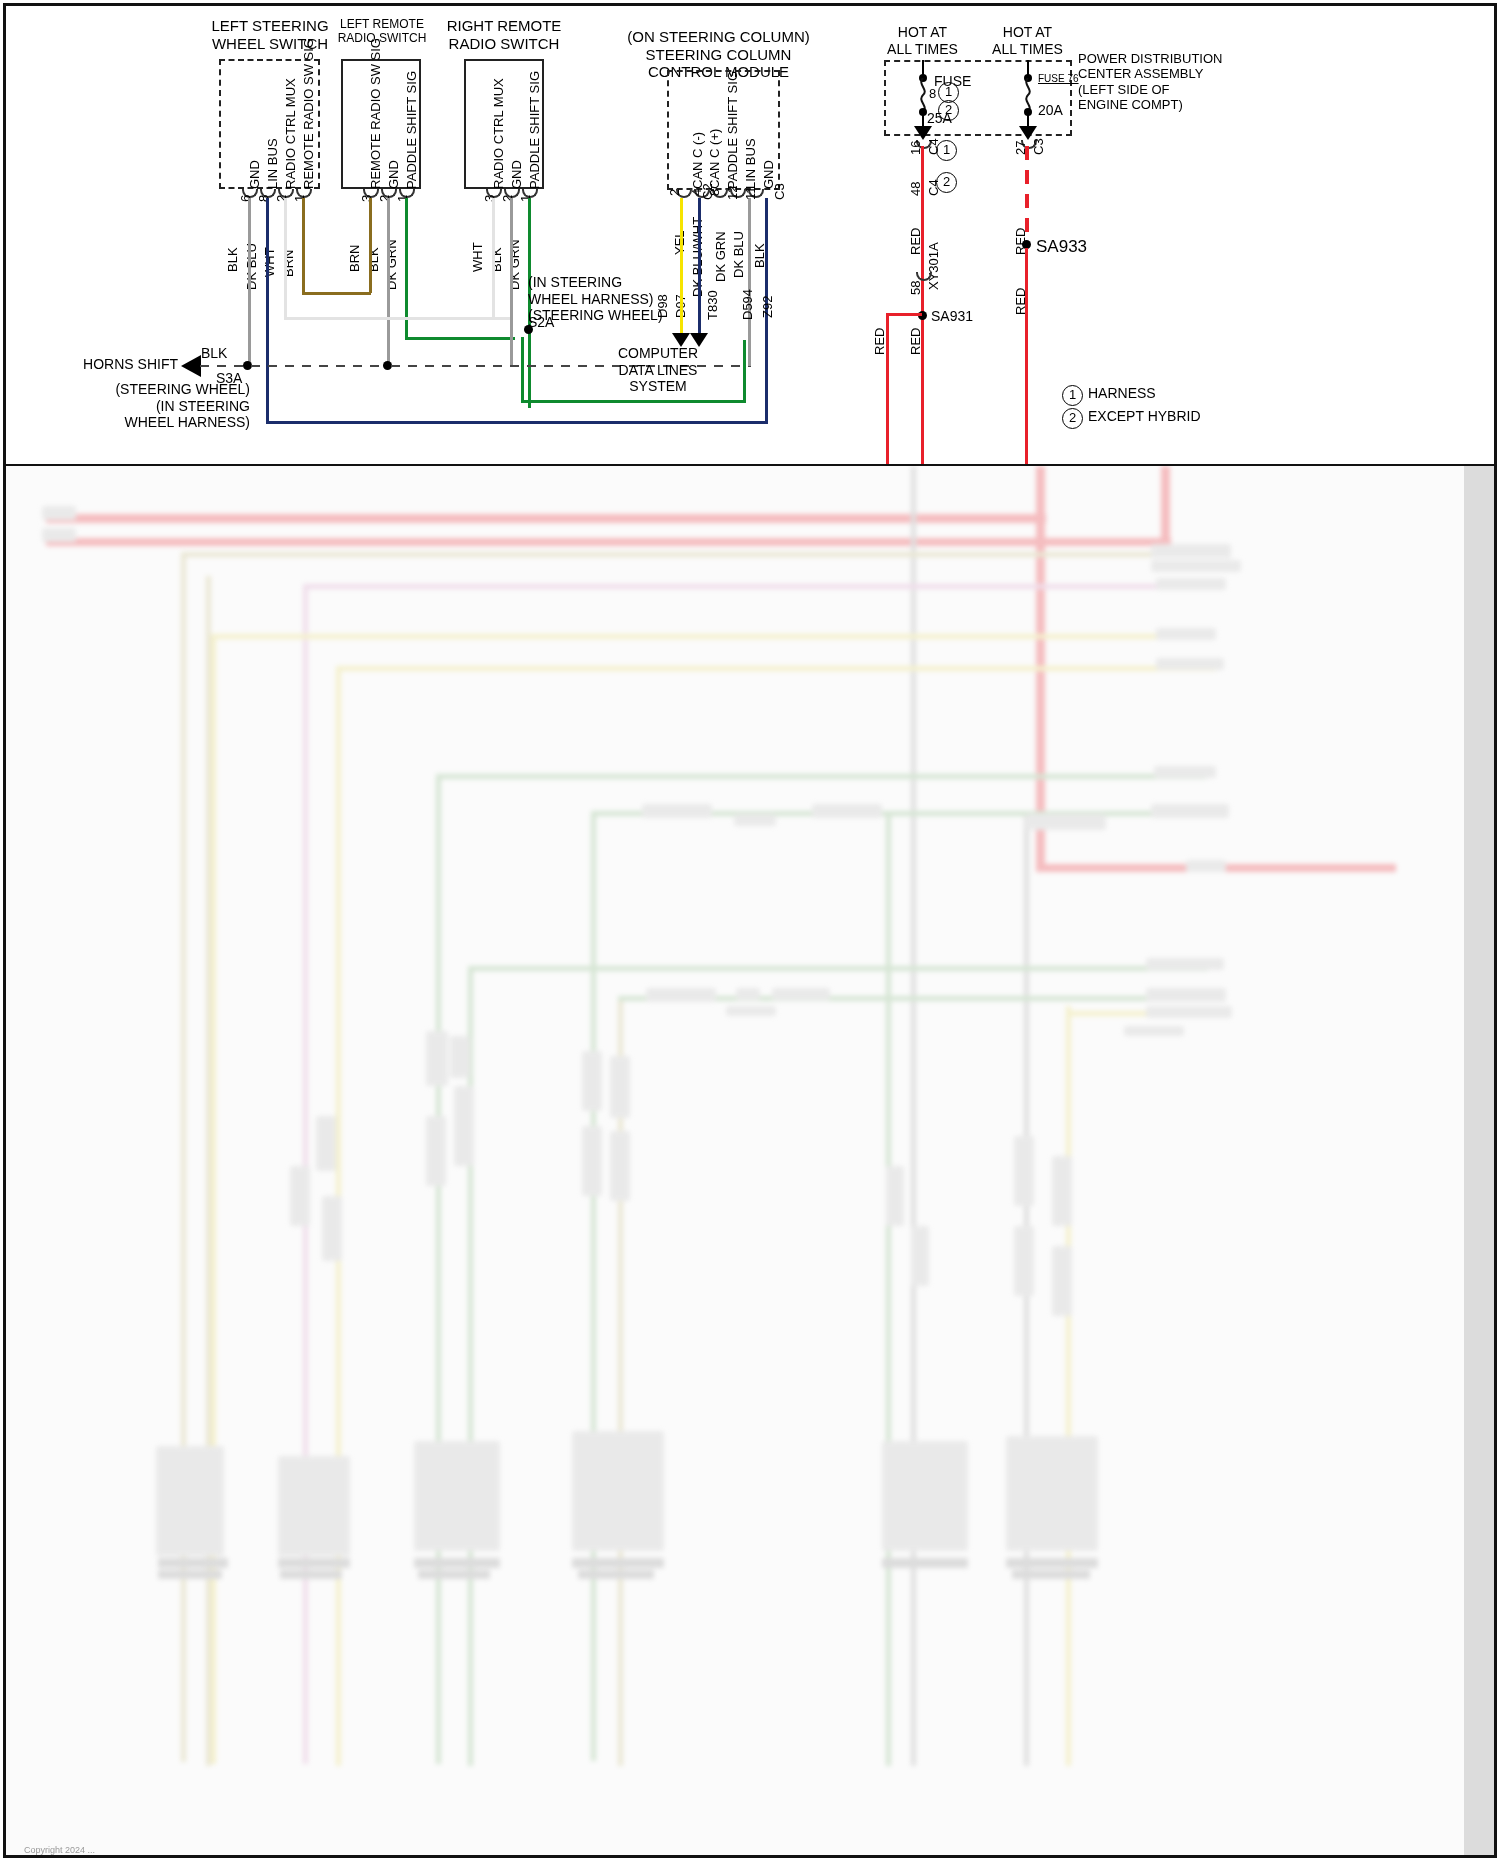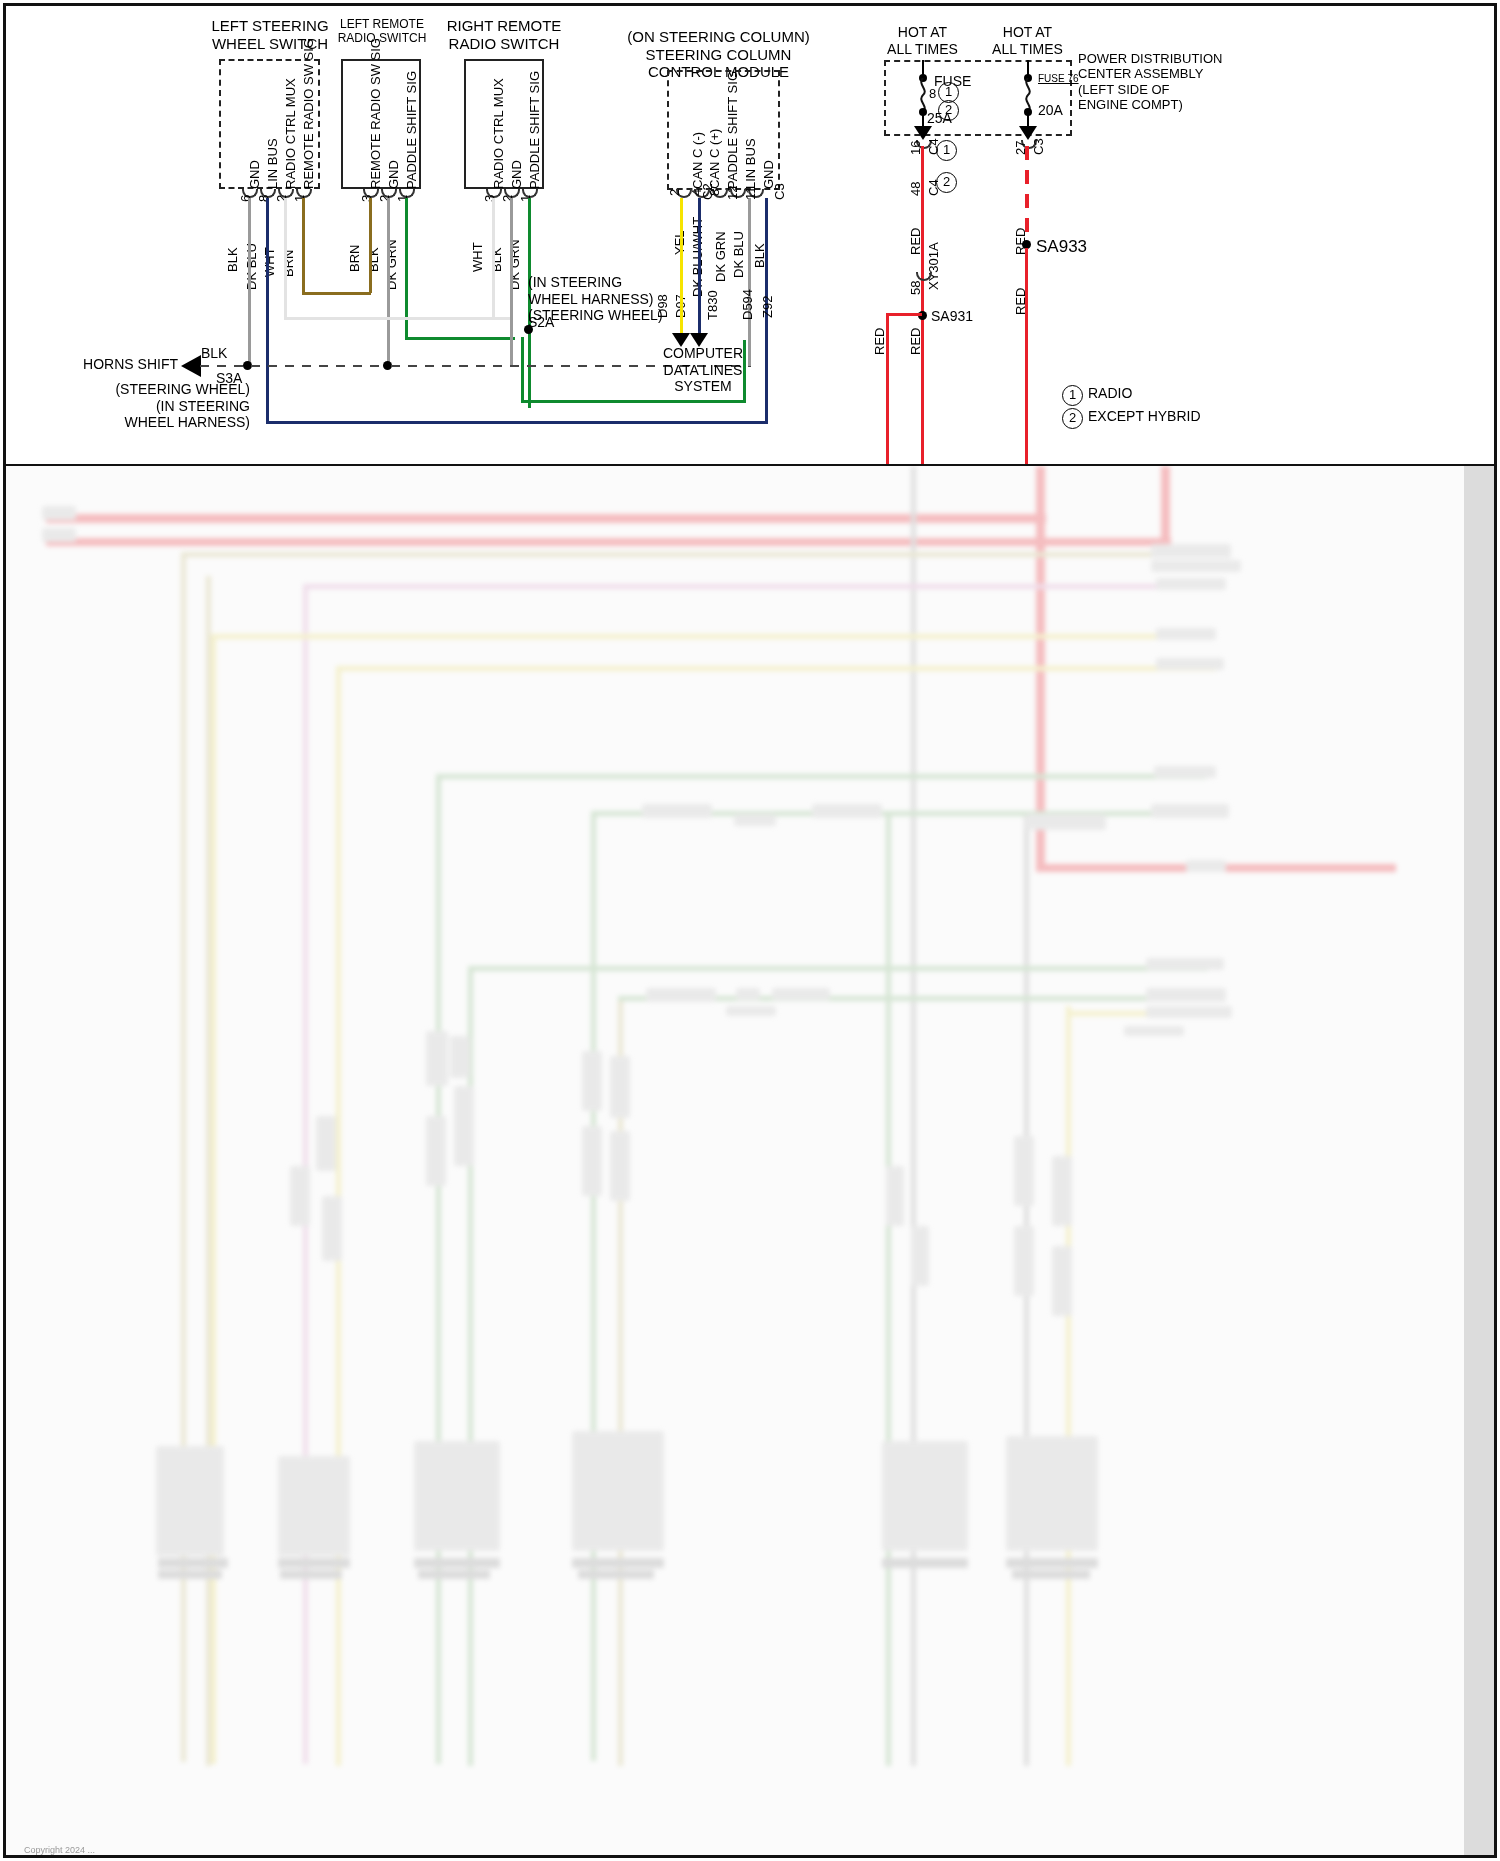--- a/index.html
+++ b/index.html
@@ -219,21 +219,21 @@
   <div class="vt" style="left:673px;top:318px;font-size:13px;">D97</div>
   <div class="vt" style="left:705px;top:320px;font-size:13px;">T830</div>
   <div class="vt" style="left:740px;top:320px;font-size:13px;">D594</div>
   <div class="vt" style="left:760px;top:318px;font-size:13px;">Z92</div>
 
   <div class="wire wv w-yel" style="left:680px;top:198px;height:135px;"></div>
   <div class="wire wv w-dkblu" style="left:698px;top:198px;height:135px;"></div>
 
   <div class="arrow-d" style="left:672px;top:333px;"></div>
   <div class="arrow-d" style="left:690px;top:333px;"></div>
-  <div class="txt c" style="left:628px;top:345px;width:150px;font-size:14px;">COMPUTER<br>DATA LINES<br>SYSTEM</div>
+  <div class="txt c" style="left:583px;top:345px;width:150px;font-size:14px;">COMPUTER<br>DATA LINES<br>SYSTEM</div>
 
   <div class="txt c" style="left:860px;top:24px;width:125px;font-size:14px;">HOT AT<br>ALL TIMES</div>
   <div class="txt c" style="left:965px;top:24px;width:125px;font-size:14px;">HOT AT<br>ALL TIMES</div>
 
   <div class="box-dash" style="left:884px;top:60px;width:188px;height:76px;"></div>
   <div class="txt" style="left:1078px;top:51px;font-size:13px;">POWER DISTRIBUTION<br>CENTER ASSEMBLY<br>(LEFT SIDE OF<br>ENGINE COMPT)</div>
 
   <div class="ln v" style="left:922px;top:60px;height:18px;"></div>
   <div class="dot-sm" style="left:919px;top:74px;"></div>
   <svg class="fuse-sq" style="left:915px;top:78px;" viewBox="0 0 16 34">
@@ -287,21 +287,21 @@
   <div class="vt" style="left:1031px;top:155px;font-size:13px;">C3</div>
   <div class="vt" style="left:1013px;top:255px;font-size:13px;">RED</div>
   <div class="vt" style="left:1013px;top:315px;font-size:13px;">RED</div>
 
   <div class="wire-red-dash" style="left:1025px;top:146px;height:96px;"></div>
   <div class="dot" style="left:1022px;top:240px;"></div>
   <div class="txt" style="left:1036px;top:237px;font-size:17px;">SA933</div>
   <div class="wire wv w-red" style="left:1025px;top:248px;height:228px;"></div>
 
   <div class="circ" style="left:1062px;top:385px;">1</div>
-  <div class="txt" style="left:1088px;top:385px;font-size:14px;">RADIO</div>
+  <div class="txt" style="left:1088px;top:385px;font-size:14px;">HARNESS</div>
   <div class="circ" style="left:1062px;top:408px;">2</div>
   <div class="txt" style="left:1088px;top:408px;font-size:14px;">EXCEPT HYBRID</div>
 
   <div class="ln h" style="left:6px;top:464px;width:1488px;background:#111;"></div>
 
   <div id="lower">
     <div class="blurwrap">
 
       <div class="lw lw-v lc-red" style="left:1030px;top:0px;height:55px;width:9px;"></div>
       <div class="lw lw-v lc-red" style="left:1155px;top:0px;height:78px;width:9px;"></div>

